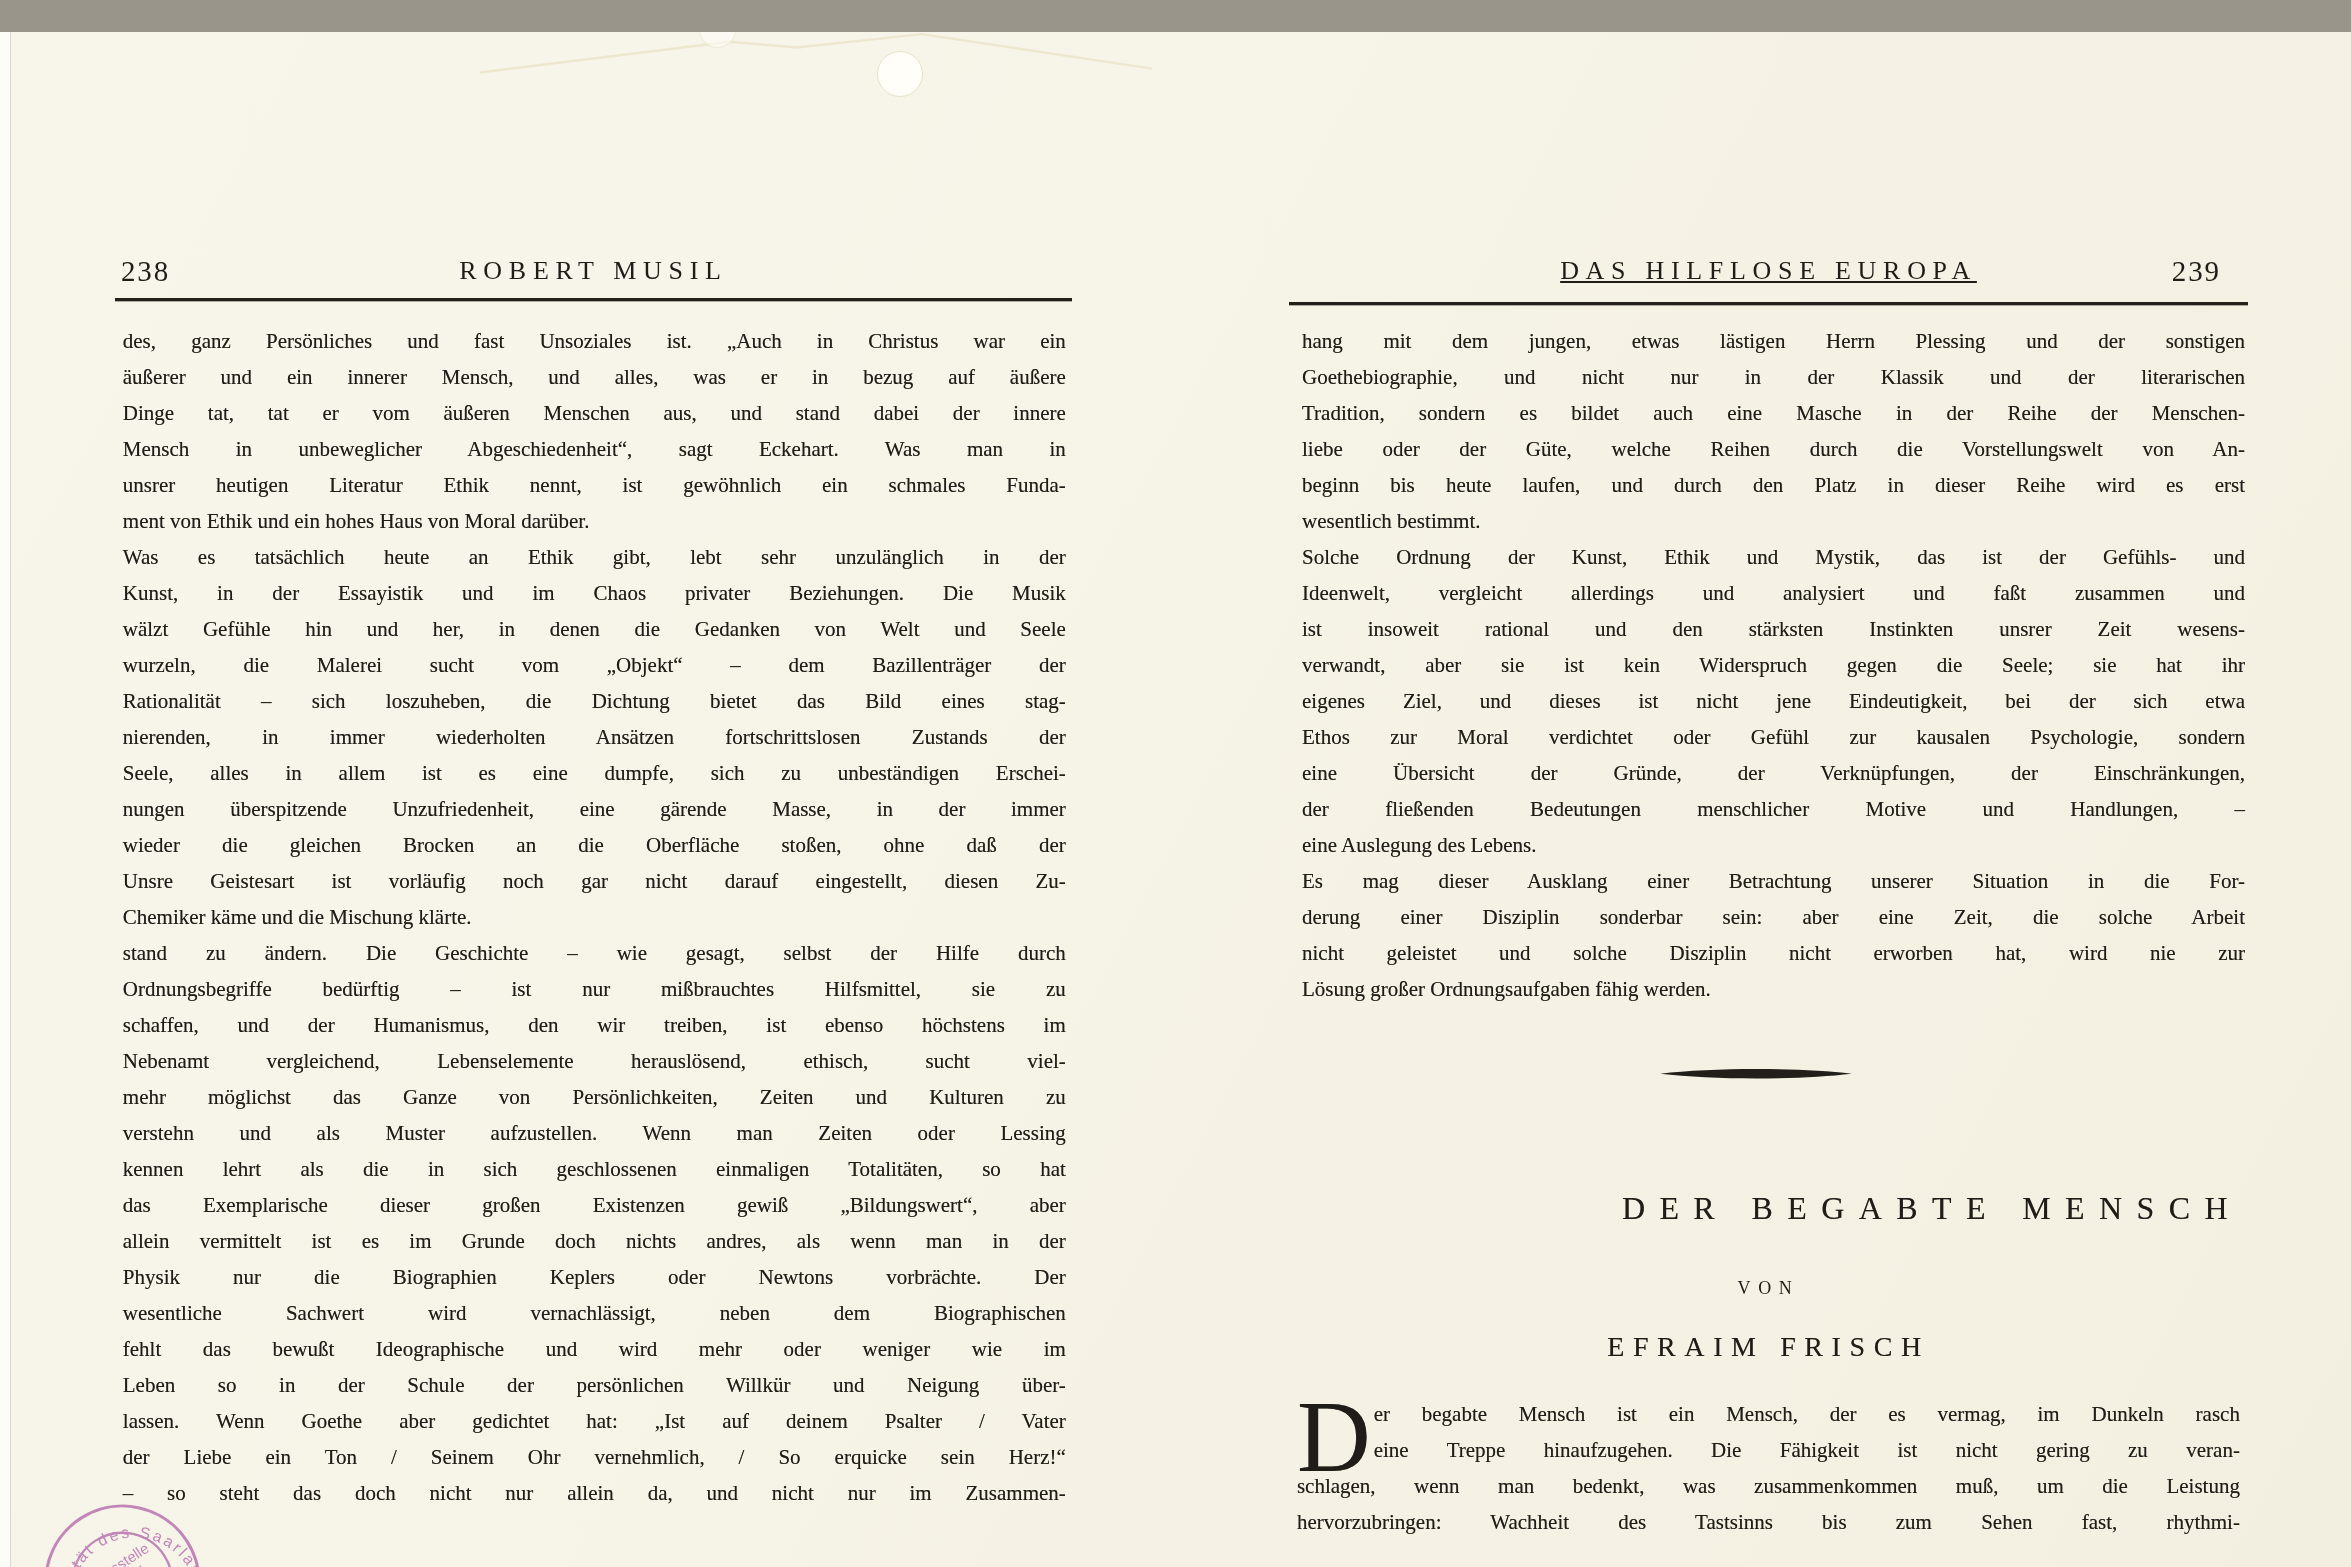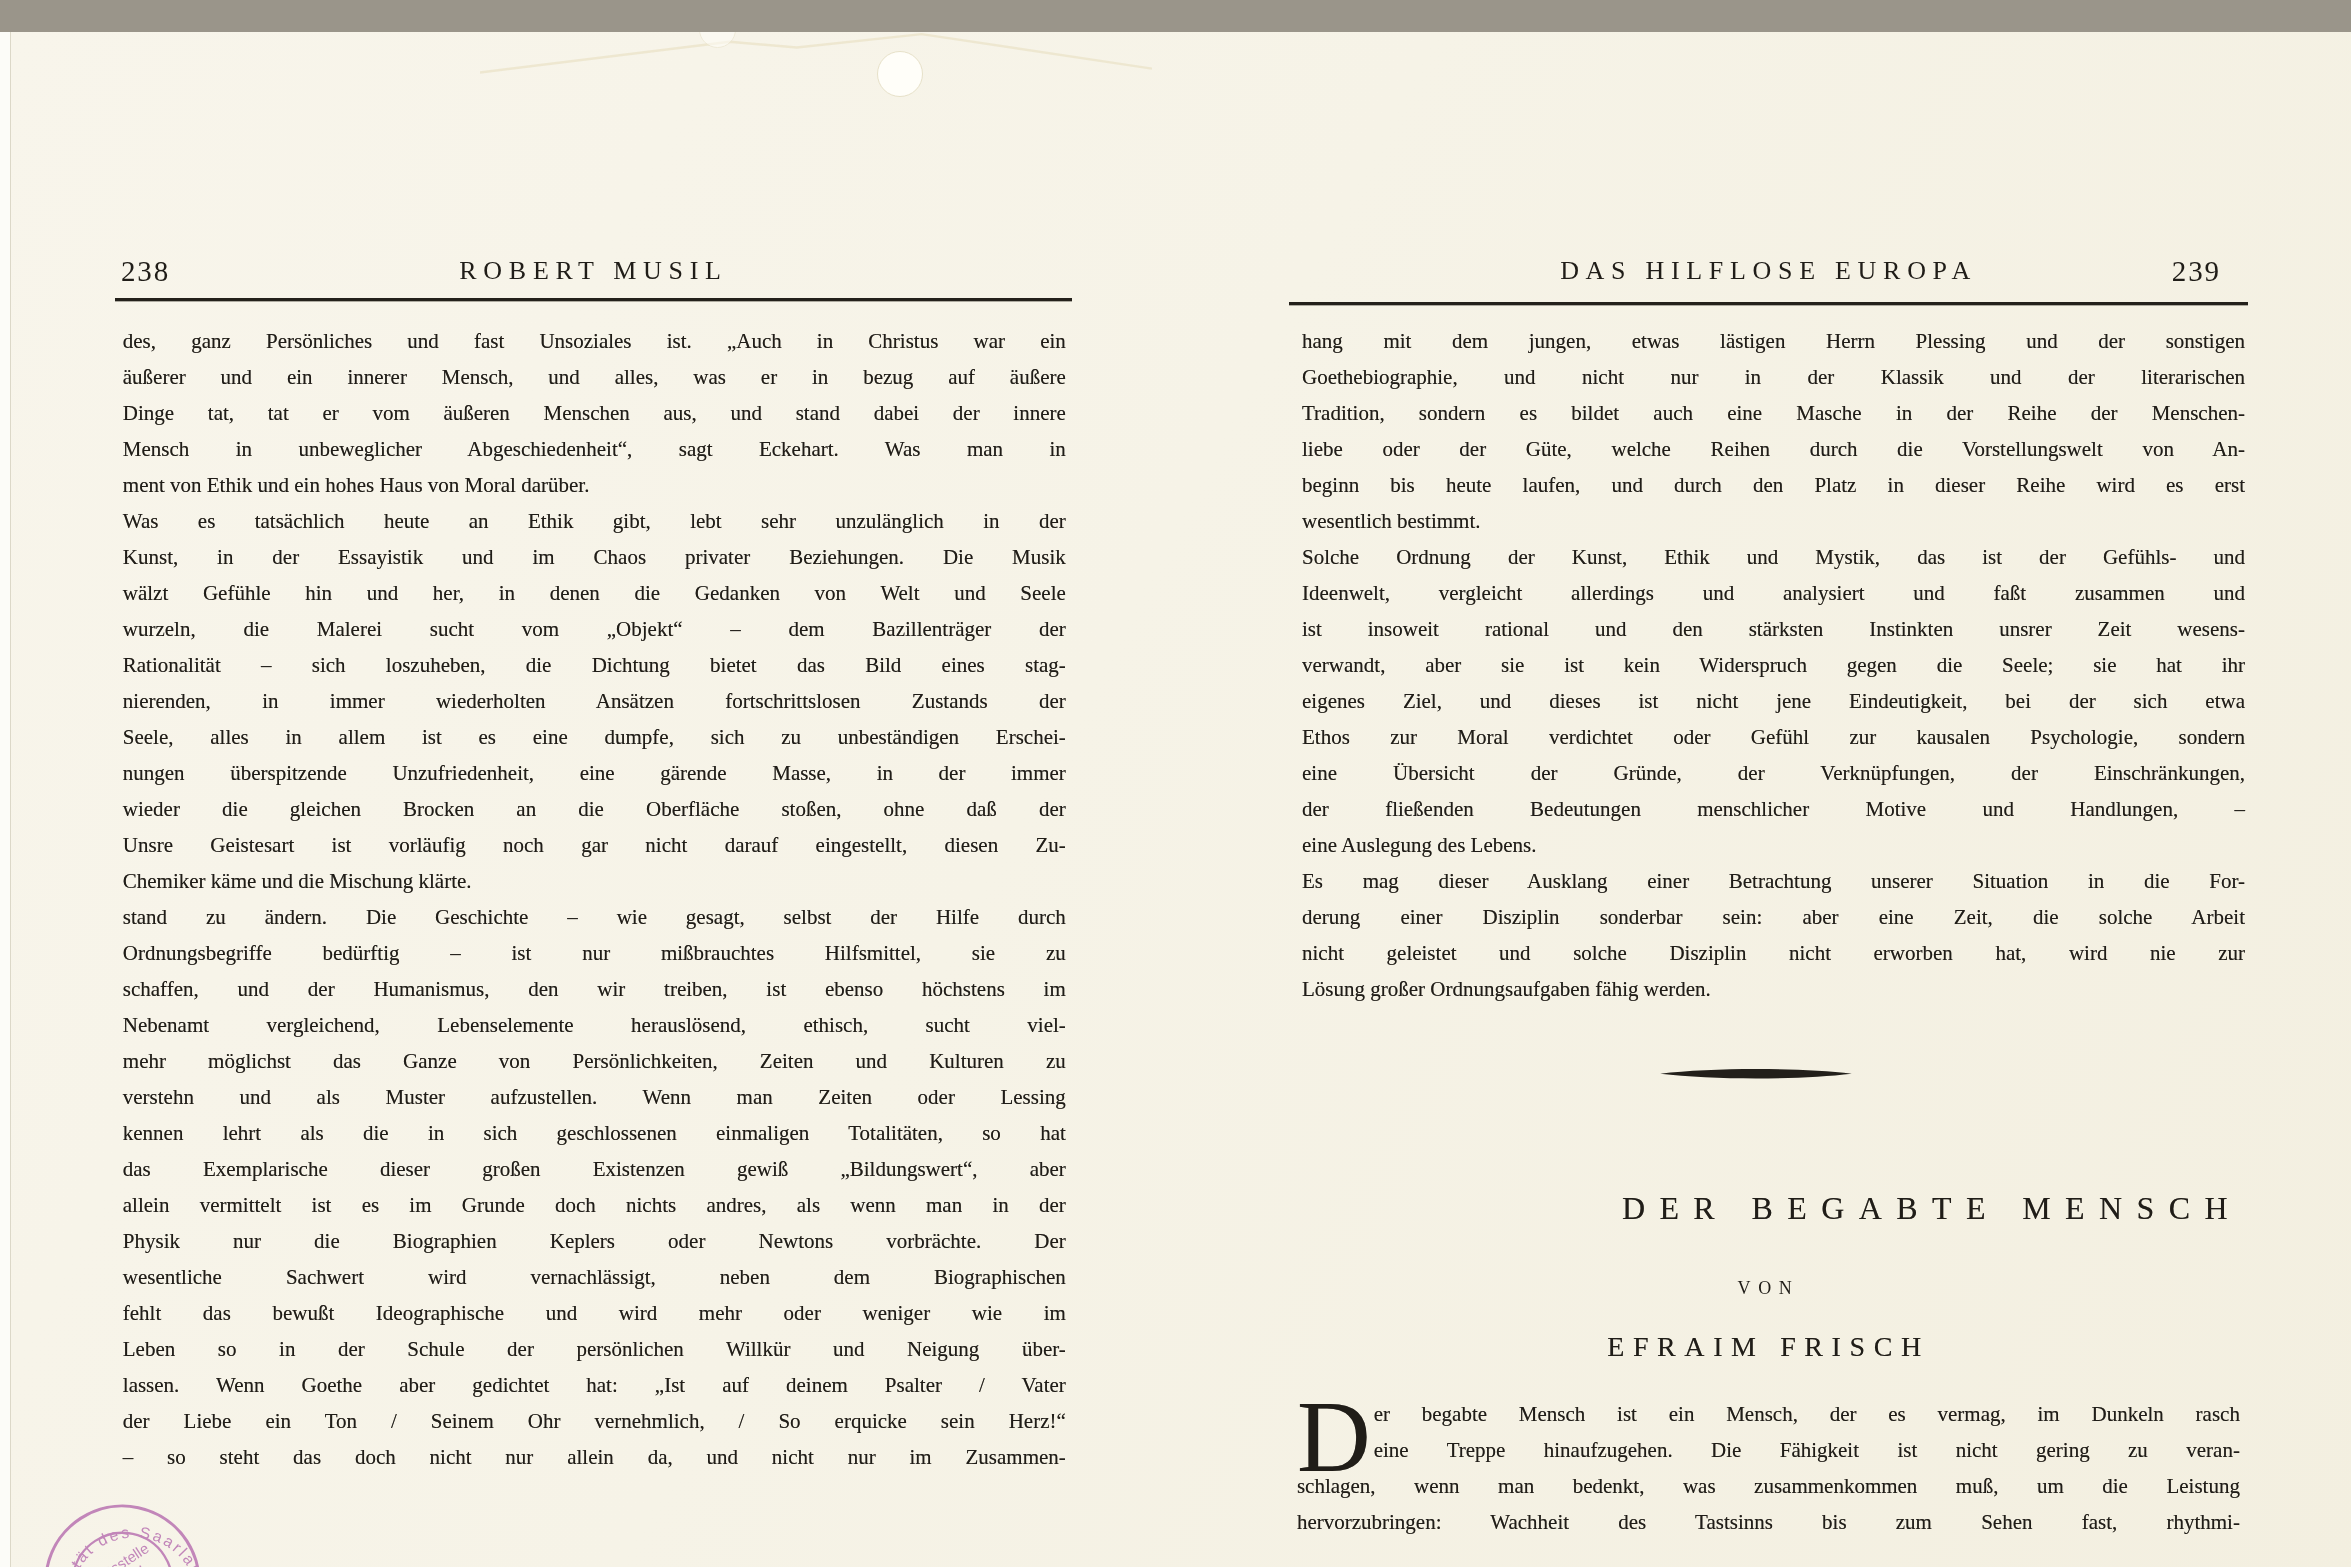--- a/index.html
+++ b/index.html
@@ -66,20 +66,21 @@
 
   <div class="col" style="left:119px;top:0;width:949px;height:1568px;">
     <div class="pagenum" style="left:1.9px;top:223px;">238</div>
     <div class="running-head" style="left:0;top:224px;">ROBERT MUSIL</div>
     <div class="head-rule" style="left:-3.8px;top:266px;width:957px;"></div>
     <div class="body-block" id="left-body" style="left:3.8px;top:291px;width:943px;">
         <div class="body-line">des, ganz Persönliches und fast Unsoziales ist. „Auch in Christus war ein</div>
         <div class="body-line">äußerer und ein innerer Mensch, und alles, was er in bezug auf äußere</div>
         <div class="body-line">Dinge tat, tat er vom äußeren Menschen aus, und stand dabei der innere</div>
         <div class="body-line">Mensch in unbeweglicher Abgeschiedenheit“, sagt Eckehart. Was man in</div>
+        <div class="body-line">unsrer heutigen Literatur Ethik nennt, ist gewöhnlich ein schmales Funda-</div>
         <div class="body-line par-end">ment von Ethik und ein hohes Haus von Moral darüber.</div>
         <div class="body-line">Was es tatsächlich heute an Ethik gibt, lebt sehr unzulänglich in der</div>
         <div class="body-line">Kunst, in der Essayistik und im Chaos privater Beziehungen. Die Musik</div>
         <div class="body-line">wälzt Gefühle hin und her, in denen die Gedanken von Welt und Seele</div>
         <div class="body-line">wurzeln, die Malerei sucht vom „Objekt“ – dem Bazillenträger der</div>
         <div class="body-line">Rationalität – sich loszuheben, die Dichtung bietet das Bild eines stag-</div>
         <div class="body-line">nierenden, in immer wiederholten Ansätzen fortschrittslosen Zustands der</div>
         <div class="body-line">Seele, alles in allem ist es eine dumpfe, sich zu unbeständigen Erschei-</div>
         <div class="body-line">nungen überspitzende Unzufriedenheit, eine gärende Masse, in der immer</div>
         <div class="body-line">wieder die gleichen Brocken an die Oberfläche stoßen, ohne daß der</div>
@@ -98,21 +99,21 @@
         <div class="body-line">wesentliche Sachwert wird vernachlässigt, neben dem Biographischen</div>
         <div class="body-line">fehlt das bewußt Ideographische und wird mehr oder weniger wie im</div>
         <div class="body-line">Leben so in der Schule der persönlichen Willkür und Neigung über-</div>
         <div class="body-line">lassen. Wenn Goethe aber gedichtet hat: „Ist auf deinem Psalter / Vater</div>
         <div class="body-line">der Liebe ein Ton / Seinem Ohr vernehmlich, / So erquicke sein Herz!“</div>
         <div class="body-line">– so steht das doch nicht nur allein da, und nicht nur im Zusammen-</div>
       </div>
   </div>
 
   <div class="col" style="left:1295px;top:0;width:947px;height:1568px;">
-    <div class="running-head" style="left:0;top:224px;">DAS HILFLOSE EUROPA</div>
+    <div class="running-head" style="left:0;top:224px;text-decoration:underline;">DAS HILFLOSE EUROPA</div>
     <div class="pagenum" style="right:21px;top:223px;">239</div>
     <div class="head-rule" style="left:-5.8px;top:270px;width:959px;"></div>
     <div class="body-block" id="right-body" style="left:7px;top:291px;width:943px;">
         <div class="body-line">hang mit dem jungen, etwas lästigen Herrn Plessing und der sonstigen</div>
         <div class="body-line">Goethebiographie, und nicht nur in der Klassik und der literarischen</div>
         <div class="body-line">Tradition, sondern es bildet auch eine Masche in der Reihe der Menschen-</div>
         <div class="body-line">liebe oder der Güte, welche Reihen durch die Vorstellungswelt von An-</div>
         <div class="body-line">beginn bis heute laufen, und durch den Platz in dieser Reihe wird es erst</div>
         <div class="body-line par-end">wesentlich bestimmt.</div>
         <div class="body-line">Solche Ordnung der Kunst, Ethik und Mystik, das ist der Gefühls- und</div>

